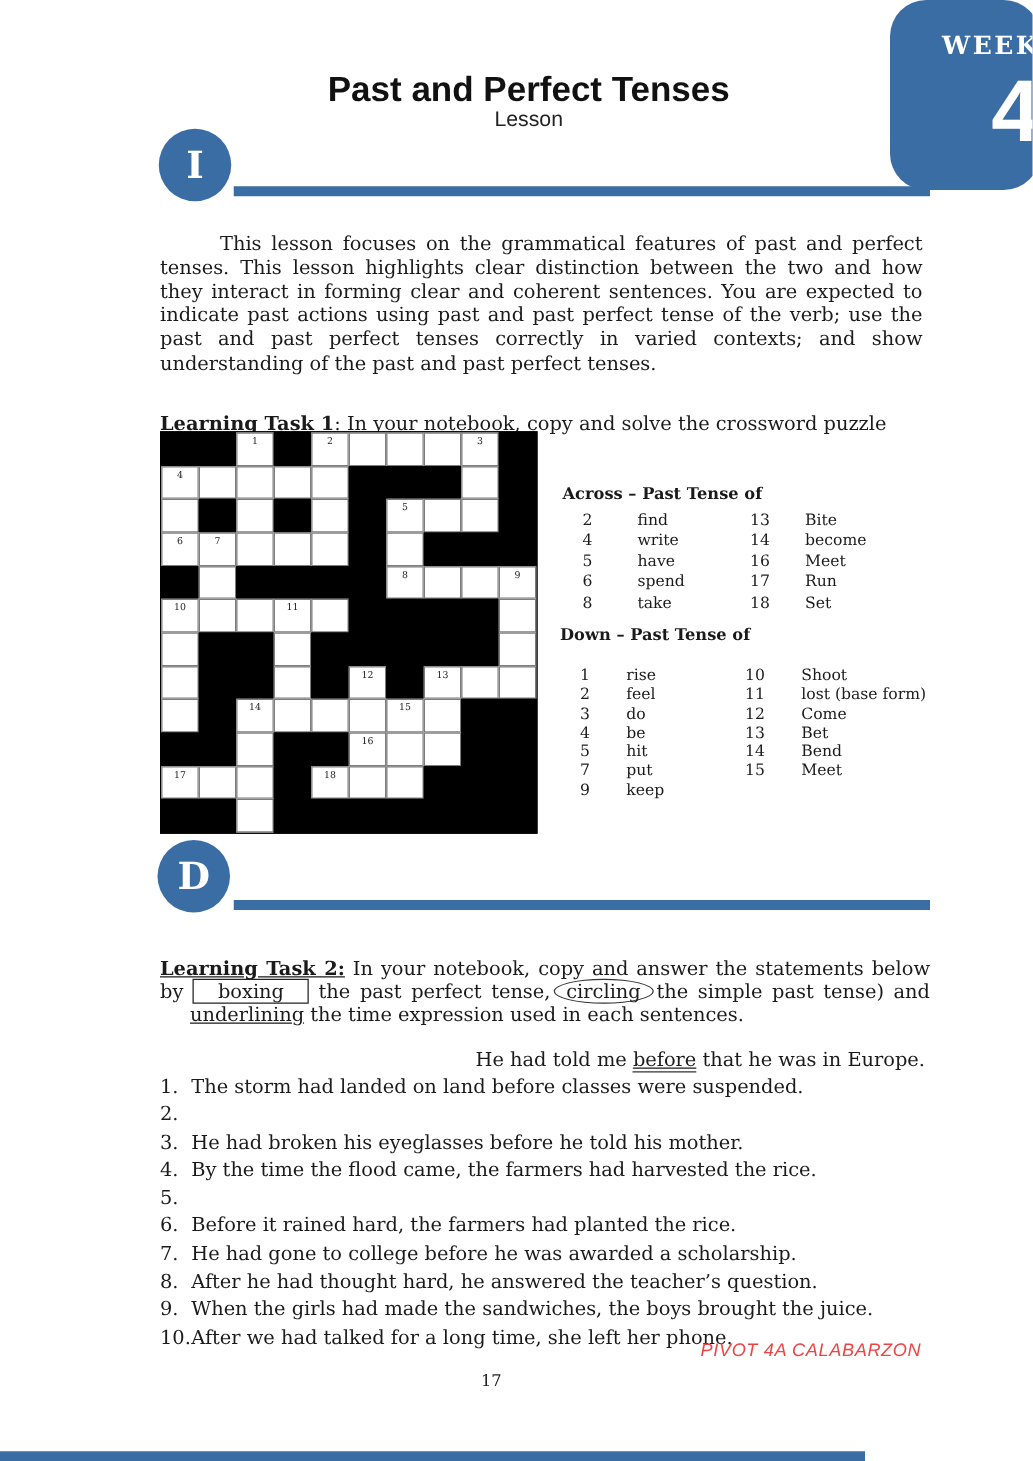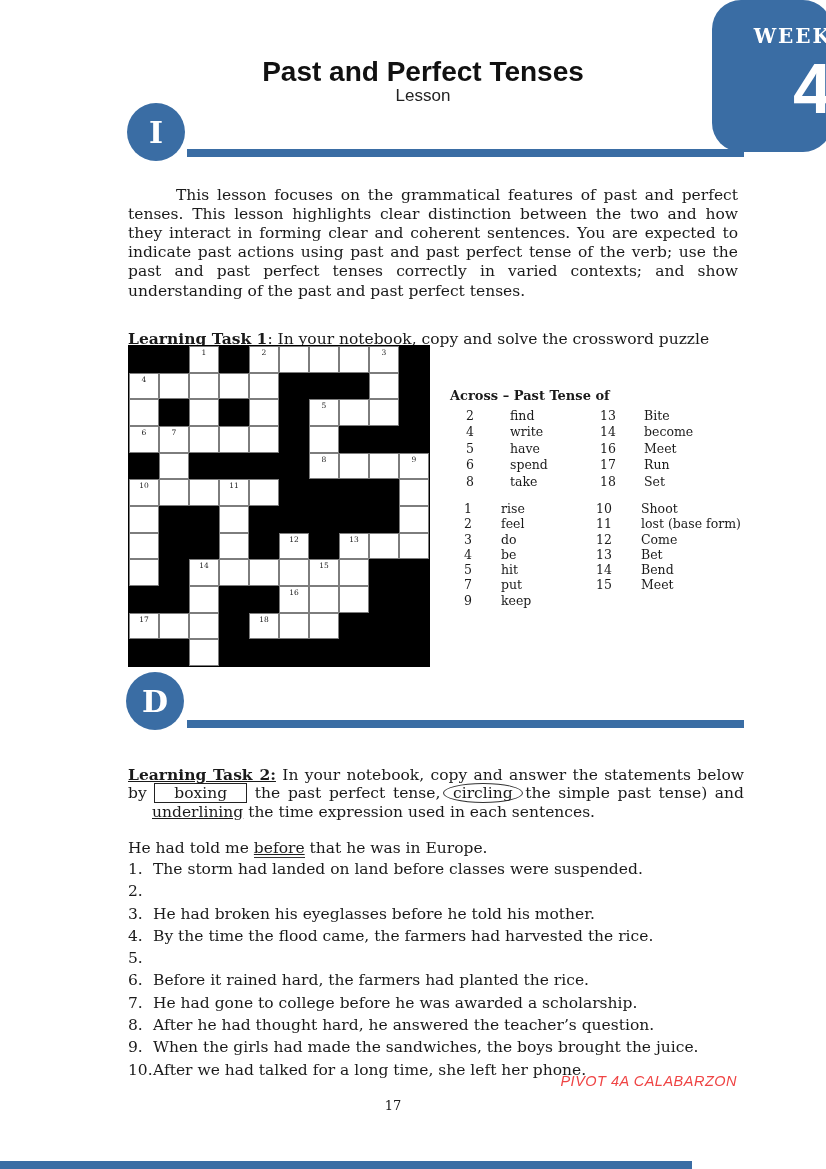--- a/index.html
+++ b/index.html
@@ -63,21 +63,21 @@
 
   
   .task2 { position:absolute; left:128px; top:750px; width:616px;
     font-size:15.5px; line-height:18.9px; text-align:justify; }
   .task2-label { font-weight:bold; text-decoration:underline; }
   .boxed { border:1px solid #222; padding:0 19px; }
   .circled { border:1.5px solid #333; border-radius:50%; padding:0 9px; margin:0 -5px; }
   .u { text-decoration:underline;margin-left:24px; }
 
   
-  .example { position:absolute; left:128px; top:823px; width:612px; text-align:left; font-size:15.5px; }
+  .example { position:absolute; left:128px; top:823px; width:612px; text-align:right; font-size:15.5px; }
   .example .time { text-decoration:underline; border-bottom:1px solid #333; }
 
   
   .sentences { position:absolute; left:128px; top:858px; width:626px; font-size:15.5px; }
   .sentence { display:flex; line-height:22.3px; }
   .sentence-num { min-width:25px; }
 
   
   .footer-brand { position:absolute; right:89px; top:1073px;
     font-family:"Liberation Sans",sans-serif; font-style:italic; font-size:14.5px;
@@ -294,20 +294,21 @@
       <div class="clue-row">
         <span class="clue-num">8</span>
         <span class="clue-word">take</span>
         <span class="clue-num">18</span>
         <span class="clue-word">Set</span>
       </div>
     </div>
 </div>
 
 <div class="clues clues-down">
+  <div class="clue-heading">Down – Past Tense of</div>
   <div>
       <div class="clue-row">
         <span class="clue-num">1</span>
         <span class="clue-word">rise</span>
         <span class="clue-num">10</span>
         <span class="clue-word">Shoot</span>
       </div>
       <div class="clue-row">
         <span class="clue-num">2</span>
         <span class="clue-word">feel</span>

